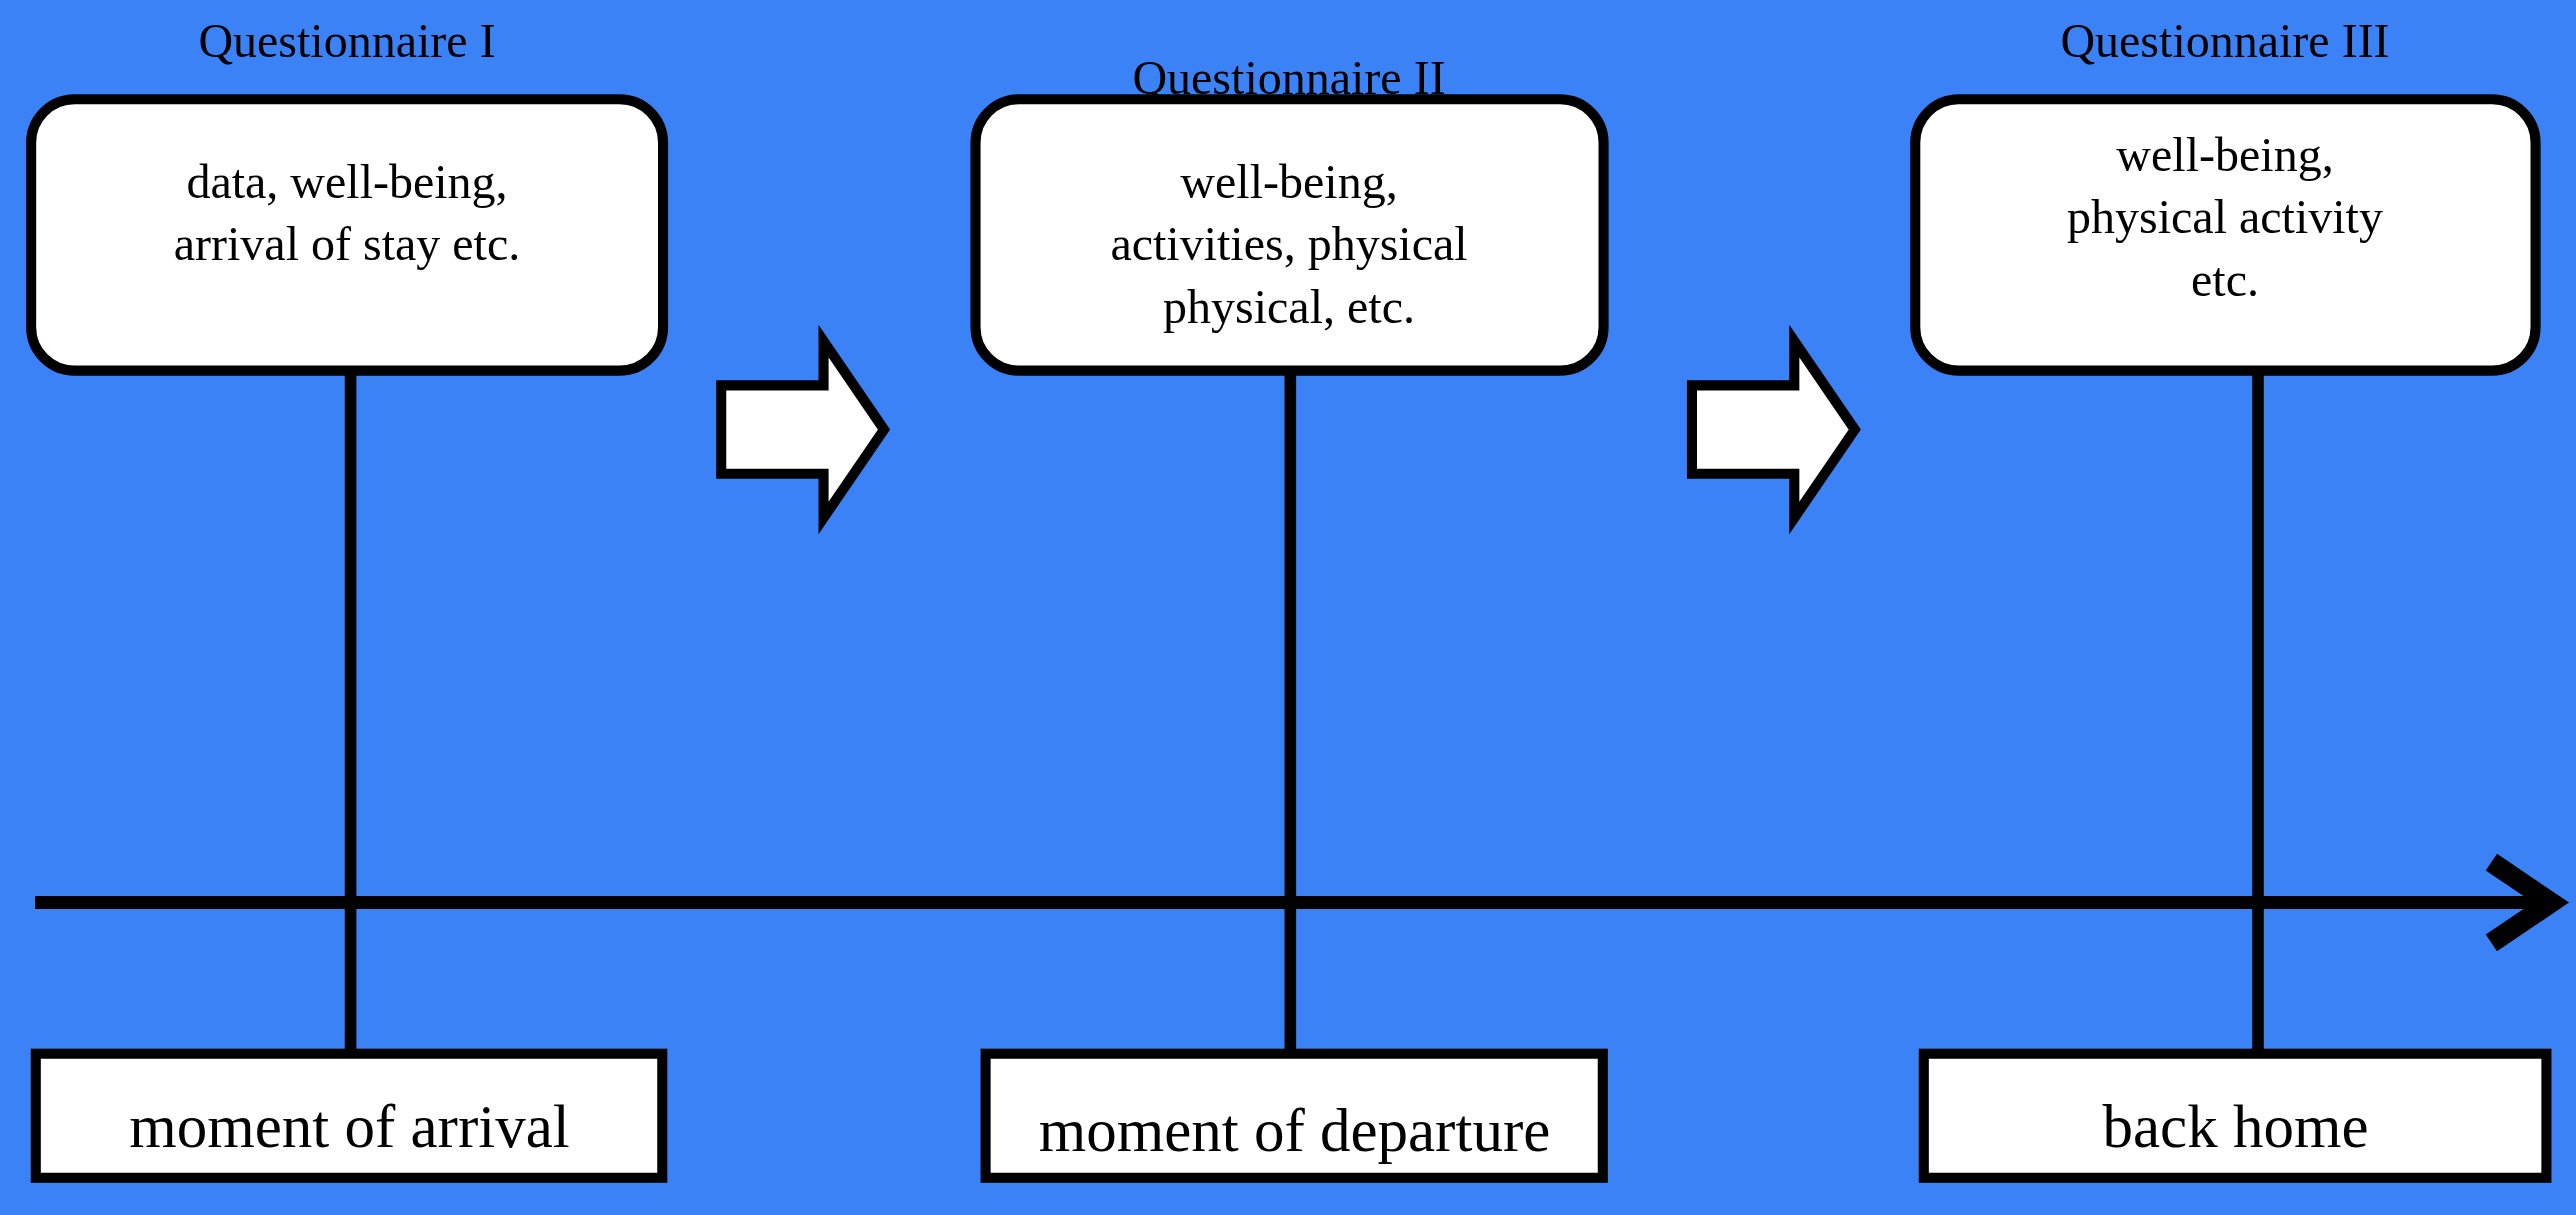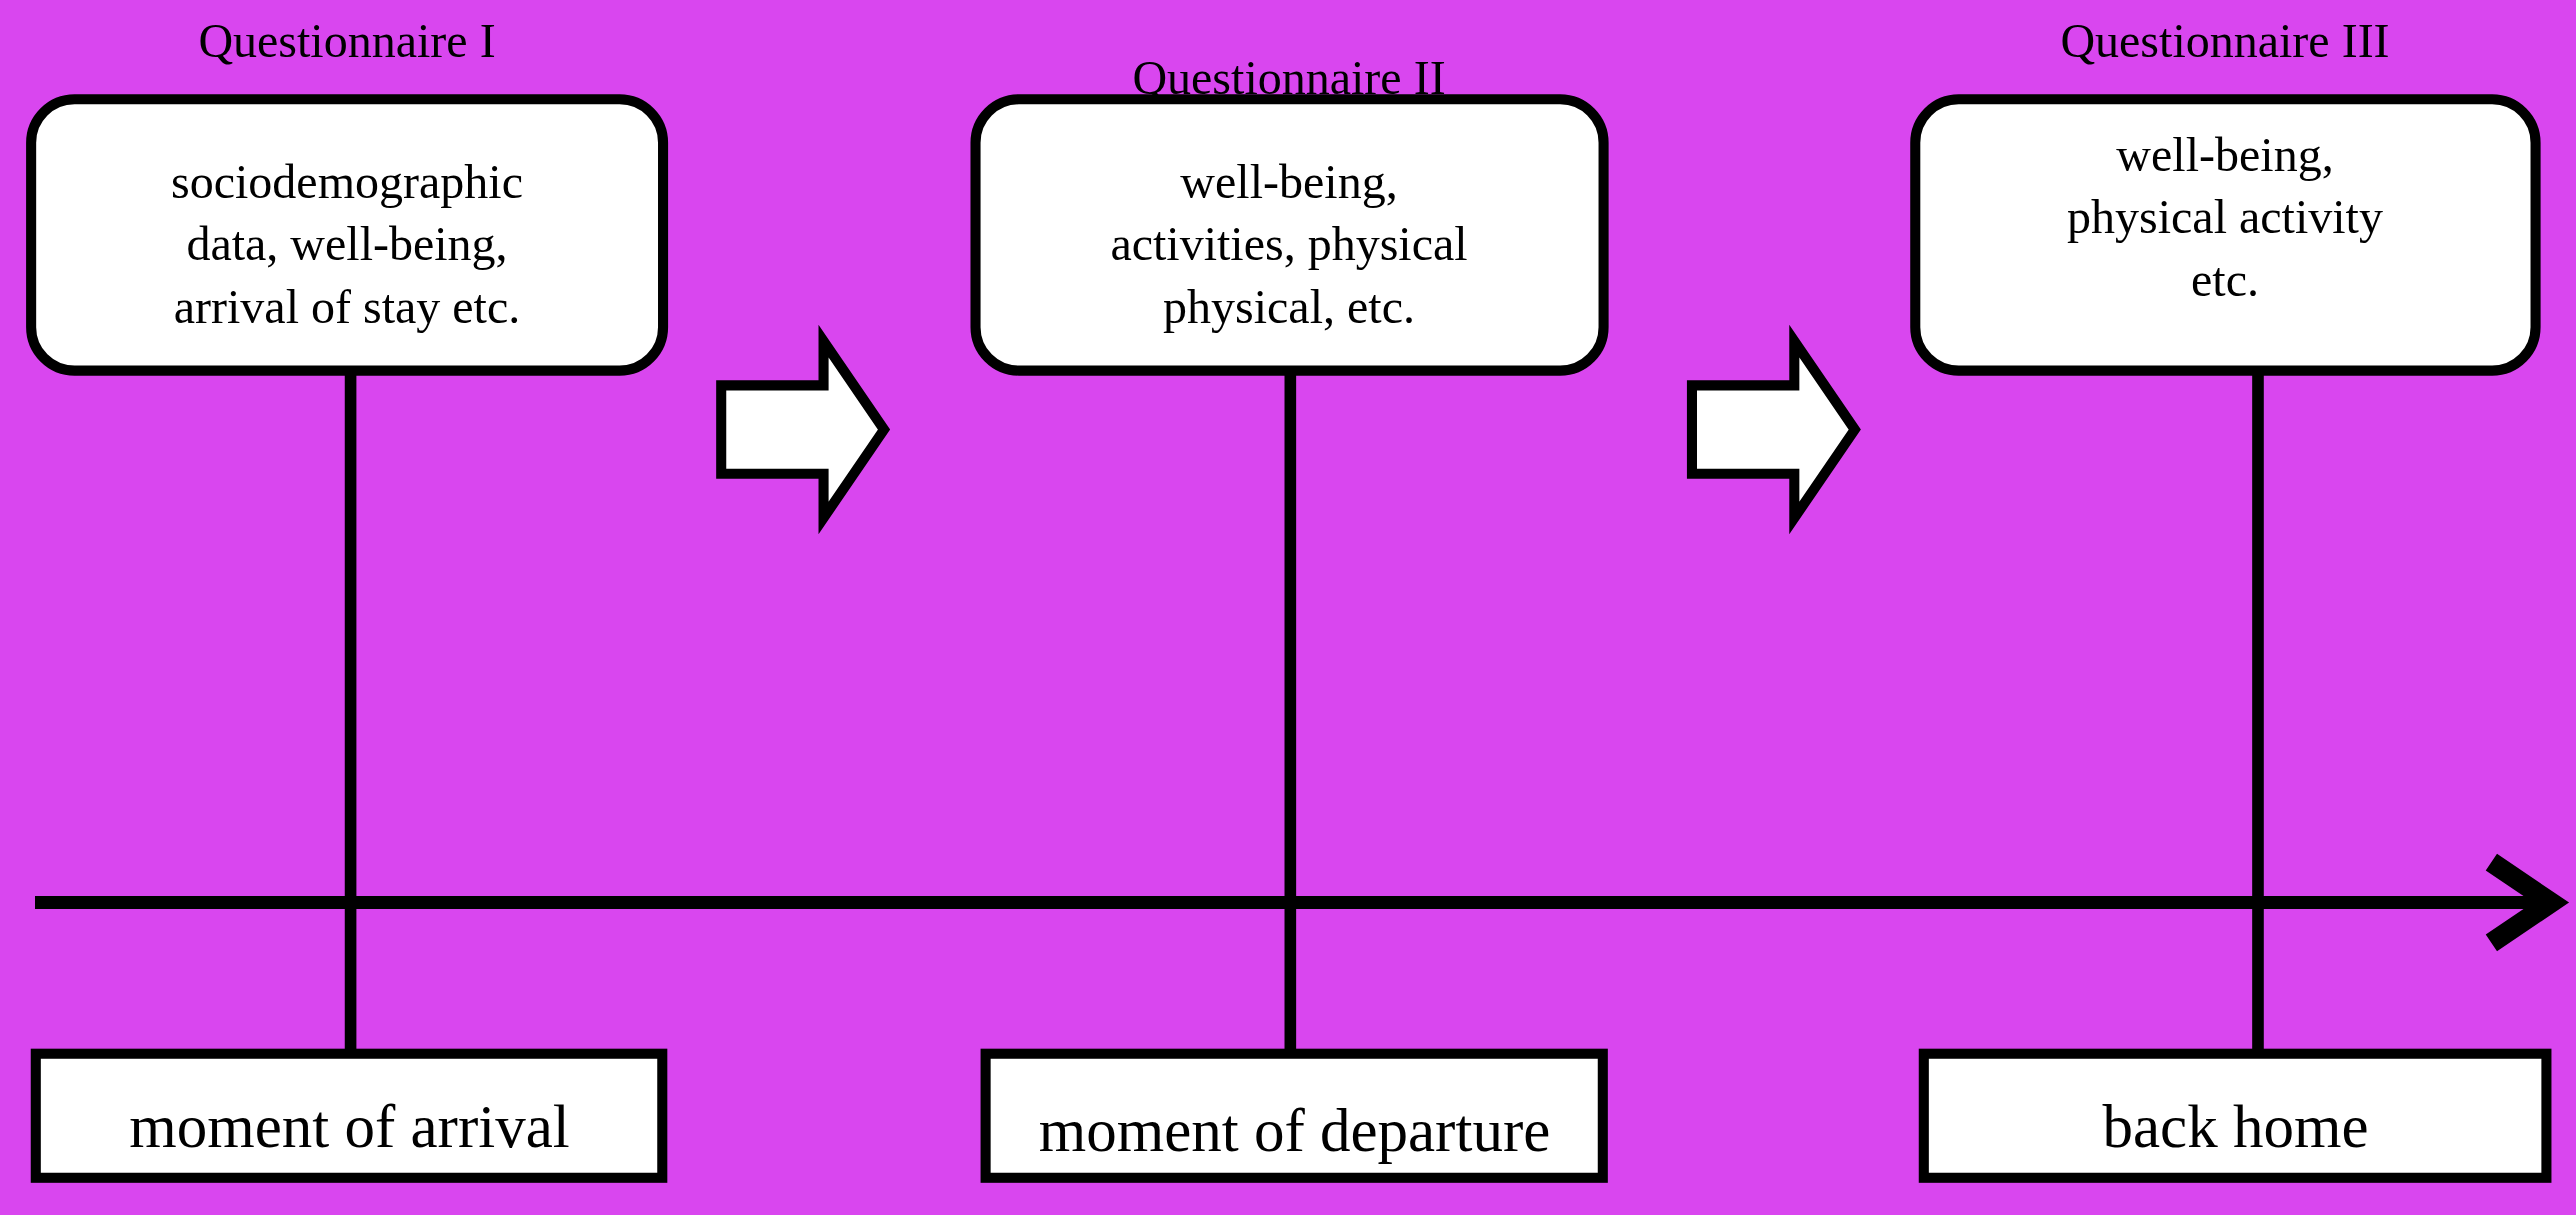--- a/index.html
+++ b/index.html
@@ -11,21 +11,21 @@
     width: 2576px;
     height: 1215px;
     font-family: "Liberation Serif", "DejaVu Serif", serif;
     color: #000000;
     overflow: hidden;
   }
   #diagram-root {
     position: relative;
     width: 2576px;
     height: 1215px;
-    background: #d946ef;
+    background: #3b82f6;
   }
   svg.diagram-canvas {
     position: absolute;
     top: 0;
     left: 0;
     width: 2576px;
     height: 1215px;
     display: block;
   }
   
@@ -87,21 +87,20 @@
 
     <rect x="46" y="1359" width="808" height="160" fill="#ffffff" stroke="#000000" stroke-width="13"></rect>
     <rect x="1271" y="1359" width="796" height="160" fill="#ffffff" stroke="#000000" stroke-width="13"></rect>
     <rect x="2481" y="1359" width="803" height="160" fill="#ffffff" stroke="#000000" stroke-width="13"></rect>
   </svg>
 
   <div class="txt-layer">
 
     <div class="q-title" style="left:31px; top:17px; width:632px;">Questionnaire I</div>
     <div class="q-body" style="left:31px; top:151px; width:632px;">
-      <div>sociodemographic</div>
       <div>data, well-being,</div>
       <div>arrival of stay etc.</div>
     </div>
     <div class="tl-label" style="left:36px; top:1096px; width:627px;">moment of arrival</div>
 
     <div class="q-title" style="left:975px; top:17px; width:628px;margin-top:37px;">Questionnaire II</div>
     <div class="q-body" style="left:975px; top:151px; width:628px;">
       <div>well-being,</div>
       <div>activities, physical</div>
       <div>physical, etc.</div>

